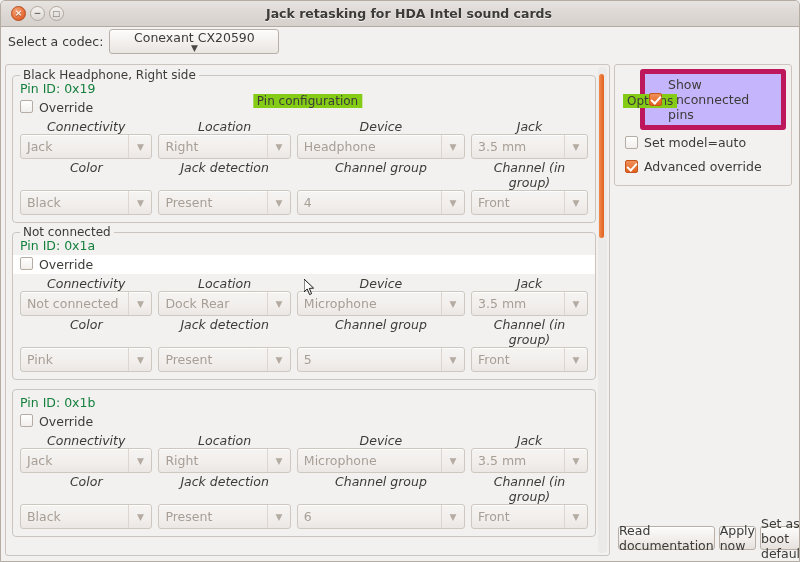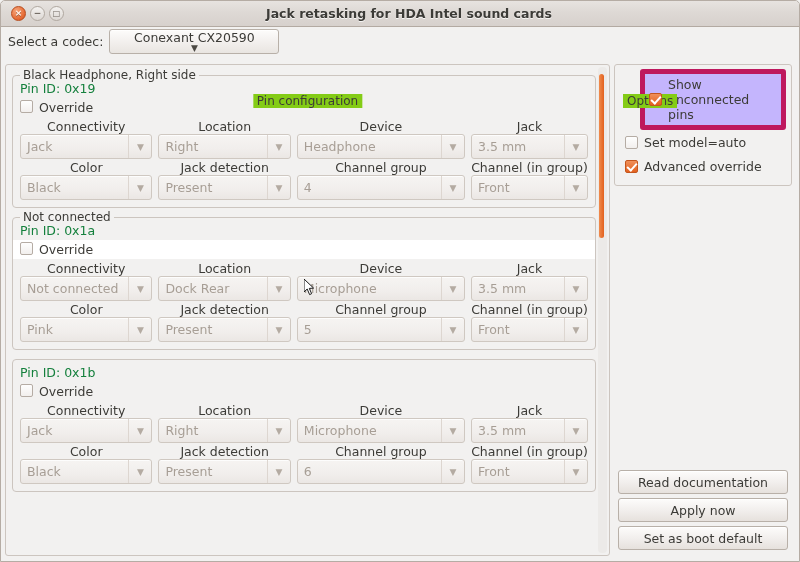--- a/index.html
+++ b/index.html
@@ -168,21 +168,21 @@
     border:1px solid #c4561d;
     position:relative;
   }
   .cbox.checked::after{
     content:"";position:absolute;left:3px;top:0px;
     width:4px;height:8px;border:solid #fff;border-width:0 2px 2px 0;
     transform:rotate(42deg);
   }
 
   .grid{margin-top:2px;}
-  .hdrrow{display:flex;}
+  .hdrrow{display:flex;font-style:italic;}
   .hdr{
     text-align:center;font-size:12.5px;color:#3c3b37;
     padding:2px 0 1px 0;
   }
   .fldrow{display:flex;margin-bottom:1px;}
   .cell{padding:0 3px;box-sizing:border-box;}
   
   .c1{width:143px;}
   .c2{width:143px;}
   .c3{width:180px;}
@@ -205,21 +205,21 @@
     margin-bottom:1px;
   }
   .optrow.focus{
     background:#c4b5fd;
     border:5px solid #be185d;
     margin-left:20px;
   }
 
   .btnstack{
     position:absolute;left:4px;right:4px;bottom:6px;
-    display:flex;flex-direction:column;gap:4px;
+    display:flex;flex-direction:row;gap:4px;
   }
   .btn{
     height:24px;box-sizing:border-box;
     background:linear-gradient(to bottom,#fdfcfb 0%,#f2efed 50%,#e6e1dd 100%);
     border:1px solid #b8b0a8;
     border-radius:3px;
     font-size:12.5px;color:#3c3b37;
     display:flex;align-items:center;justify-content:center;
     box-shadow:0 1px 0 rgba(255,255,255,.85) inset;
     font-family:"DejaVu Sans","Liberation Sans",sans-serif;

